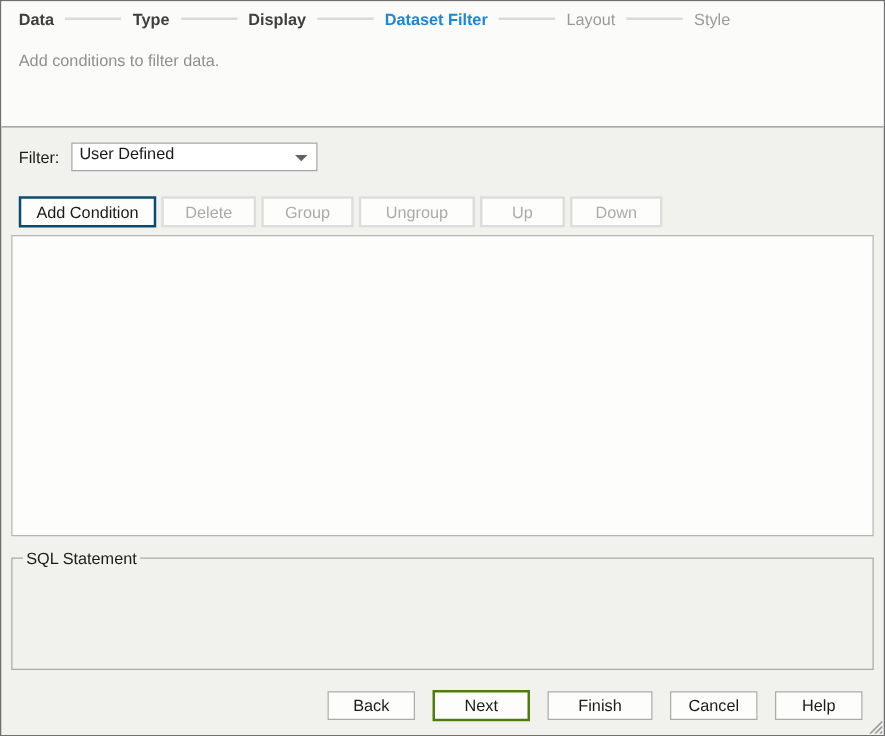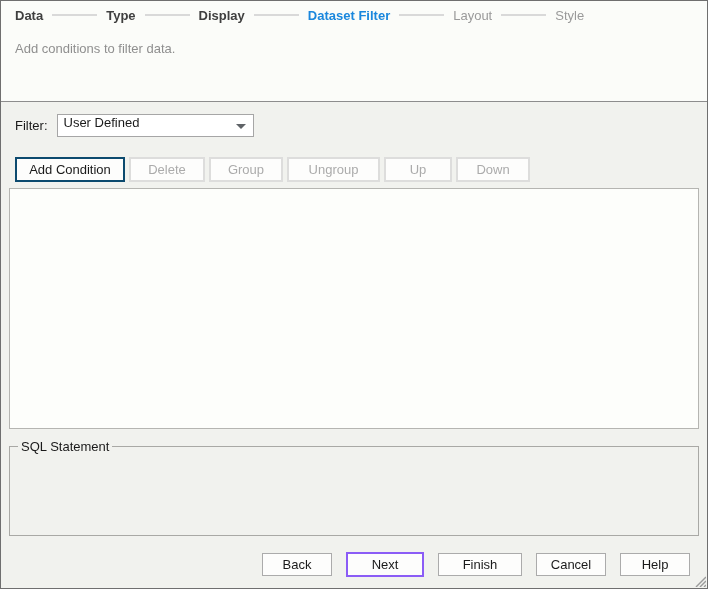--- a/index.html
+++ b/index.html
@@ -130,21 +130,21 @@
     display:flex;justify-content:flex-end;gap:14px;align-items:center;
   }
   .fbtn{
     height:23px;
     background:#fdfdfc;
     border:1px solid #ababab;
     font-size:13px;color:#1a1a1a;
     font-family:"Liberation Sans",sans-serif;
     padding:0;cursor:default;
   }
-  .fbtn.default{border:2px solid #8b5cf6;height:25px;}
+  .fbtn.default{border:2px solid #4d7c0f;height:25px;}
   .fbtn-back{width:70px;}
   .fbtn-next{width:78px;}
   .fbtn-finish{width:84px;}
   .fbtn-cancel{width:70px;}
   .fbtn-help{width:70px;}
 
   .resize-grip{
     position:absolute;right:1px;bottom:1px;
     width:14px;height:14px;
   }

